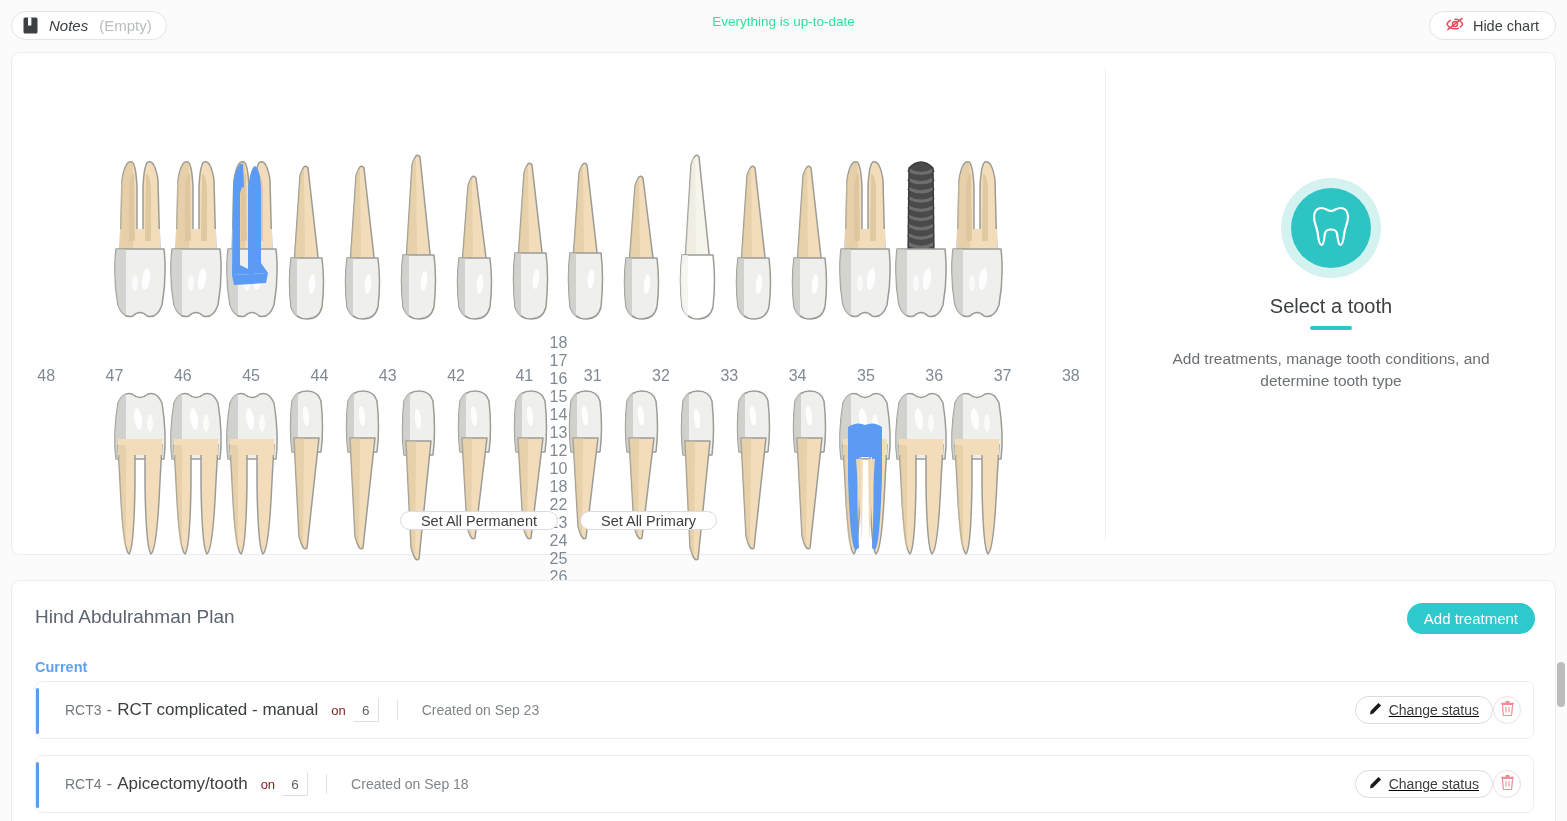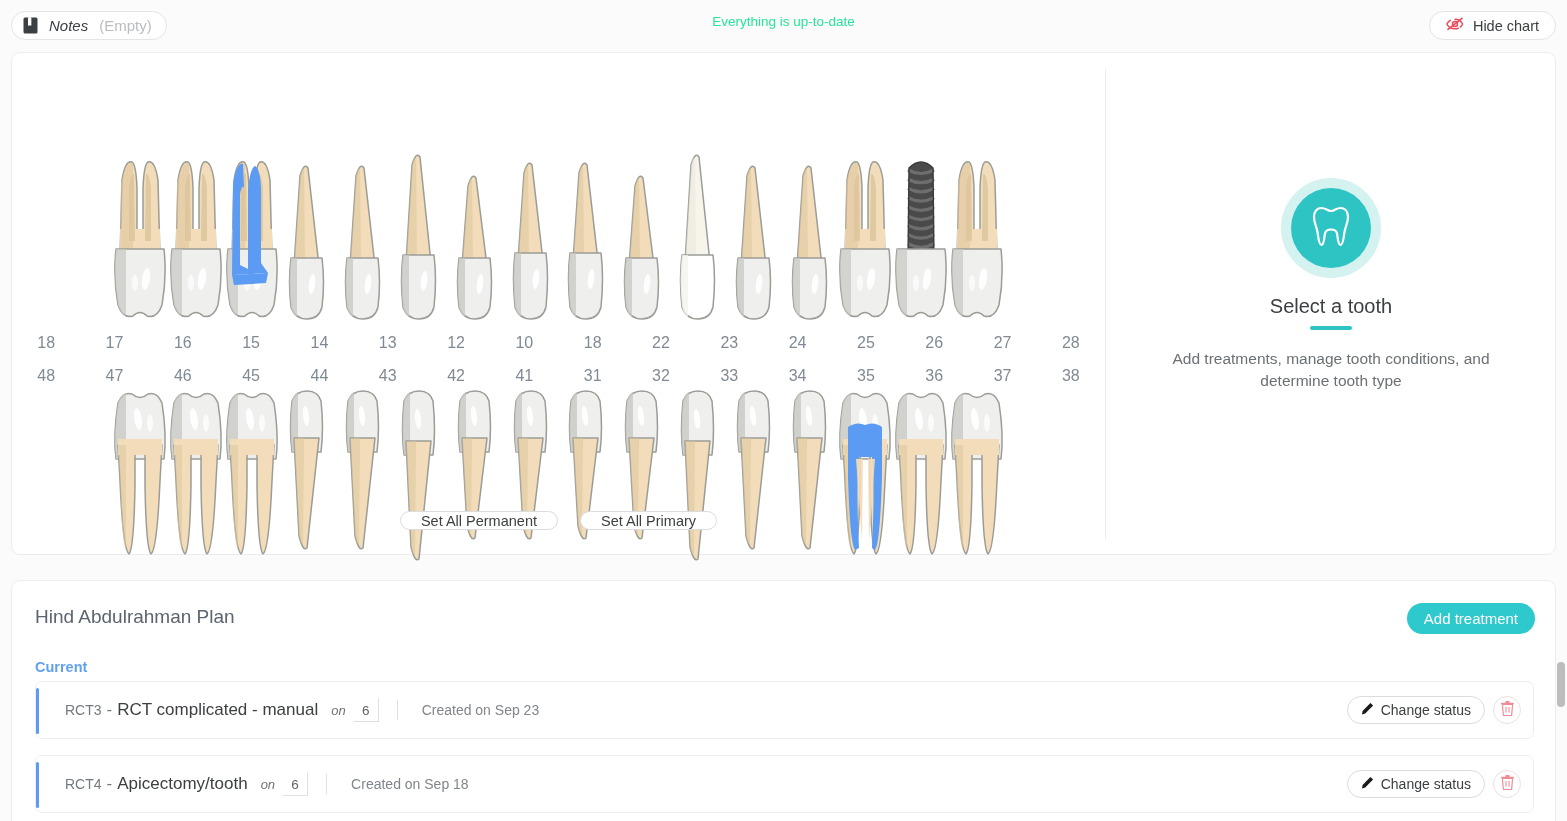--- a/index.html
+++ b/index.html
@@ -97,21 +97,21 @@
   
   .arch { position: absolute; left: 0; width: 1093px; }
   .arch-upper { top: 108px; height: 160px; }
   .arch-lower { top: 336px; height: 158px; }
 
   .numrow {
     position: absolute; left: 0; width: 1093px;
     display: flex;
     font-size: 16px; color: #808a94;
   }
-  .numrow.upper { top: 281px; }
+  .numrow.upper { top: 281px; flex-direction: column; }
   .numrow.lower { top: 314px; }
   .numrow span {
     flex: 1 1 0; text-align: center;
   }
 
   .teeth-strip {
     position: absolute; left: 0; top: 0;
     width: 1093px; height: 100%;
     display: flex; align-items: flex-end;
     padding: 0 100px;
@@ -189,21 +189,21 @@
     width: 3px; height: 46px;
     background: #5b9bf3;
     border-radius: 2px;
   }
   .treat-code {
     margin-left: 29px;
     font-size: 14px; color: #72797f;
   }
   .treat-dash { font-size: 17px; color: #72797f; margin: 0 5px; }
   .treat-name { font-size: 17px; color: #3c4043; }
-  .treat-on { margin-left: 13px; font-size: 13px; color: #737373; font-style: italic; }
+  .treat-on { margin-left: 13px; font-size: 13px; color: #7f1d1d; }
   .treat-tooth {
     margin-left: 7px;
     min-width: 26px; height: 24px;
     border: 1px solid #e0e0e0;
     border-top-color: transparent;
     border-left-color: transparent;
     display: inline-flex; align-items: center; justify-content: center;
     font-size: 13.5px; color: #5f6368;
     background: transparent;
   }
@@ -211,21 +211,21 @@
     margin-left: 18px;
     width: 1px; height: 20px; background: #dfe1e3;
   }
   .treat-created {
     margin-left: 24px;
     font-size: 14px; color: #80868b;
   }
   .treat-actions {
     position: absolute; right: 12px; top: 50%;
     transform: translateY(-50%);
-    display: flex; align-items: center; gap: 8px;
+    display: flex; align-items: center;  text-decoration: underline;
   }
   .change-status-btn {
     display: flex; align-items: center; gap: 7px;
     height: 28px; padding: 0 13px;
     background: #ffffff;
     border: 1px solid #dadce0;
     border-radius: 14px;
     font-size: 14px; color: #3c4043;
     font-family: "Liberation Sans", sans-serif;
     cursor: pointer;

